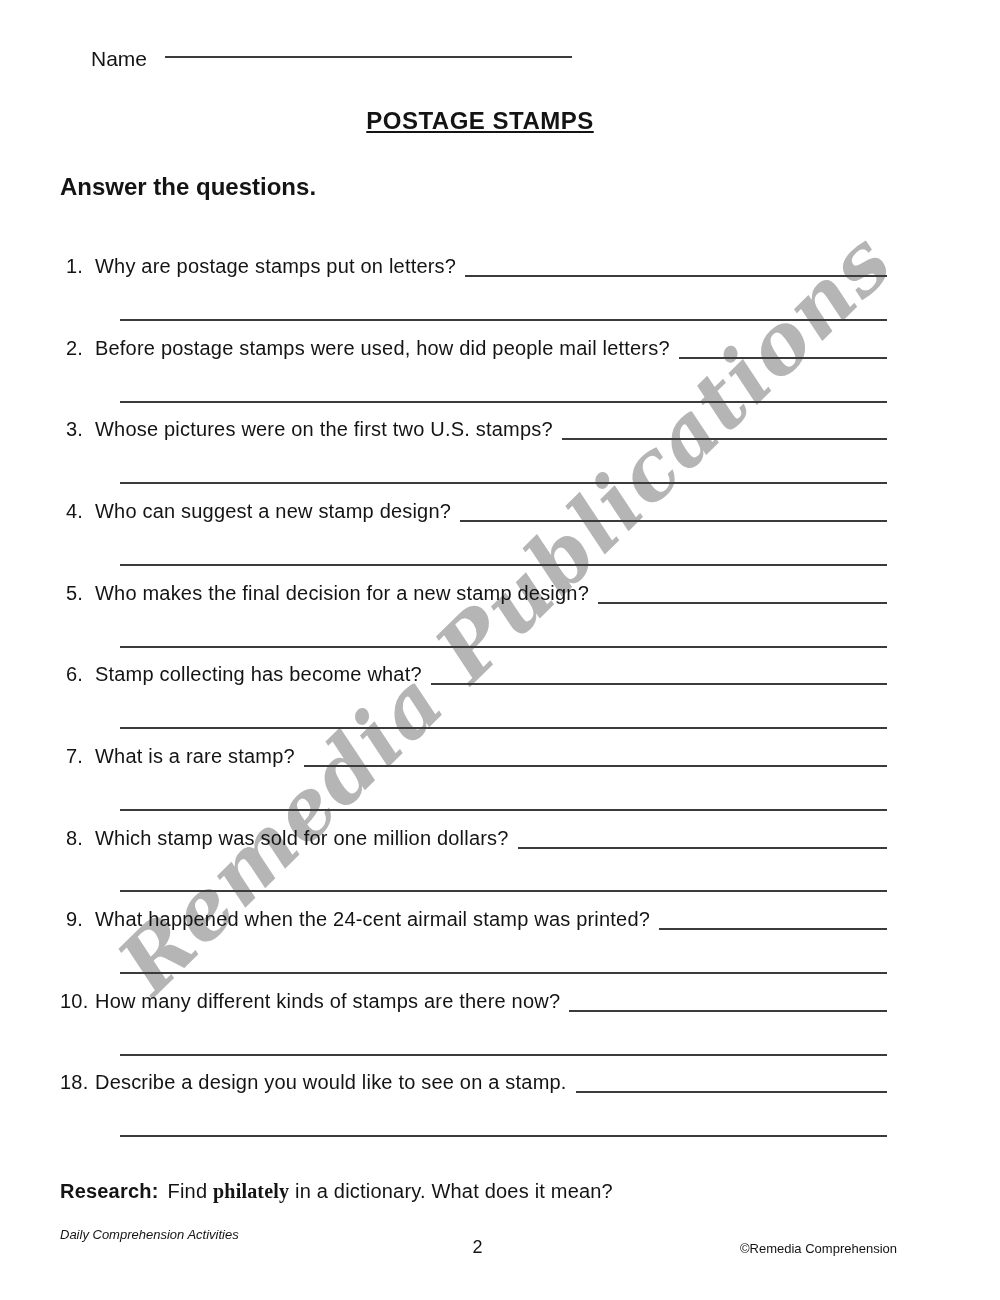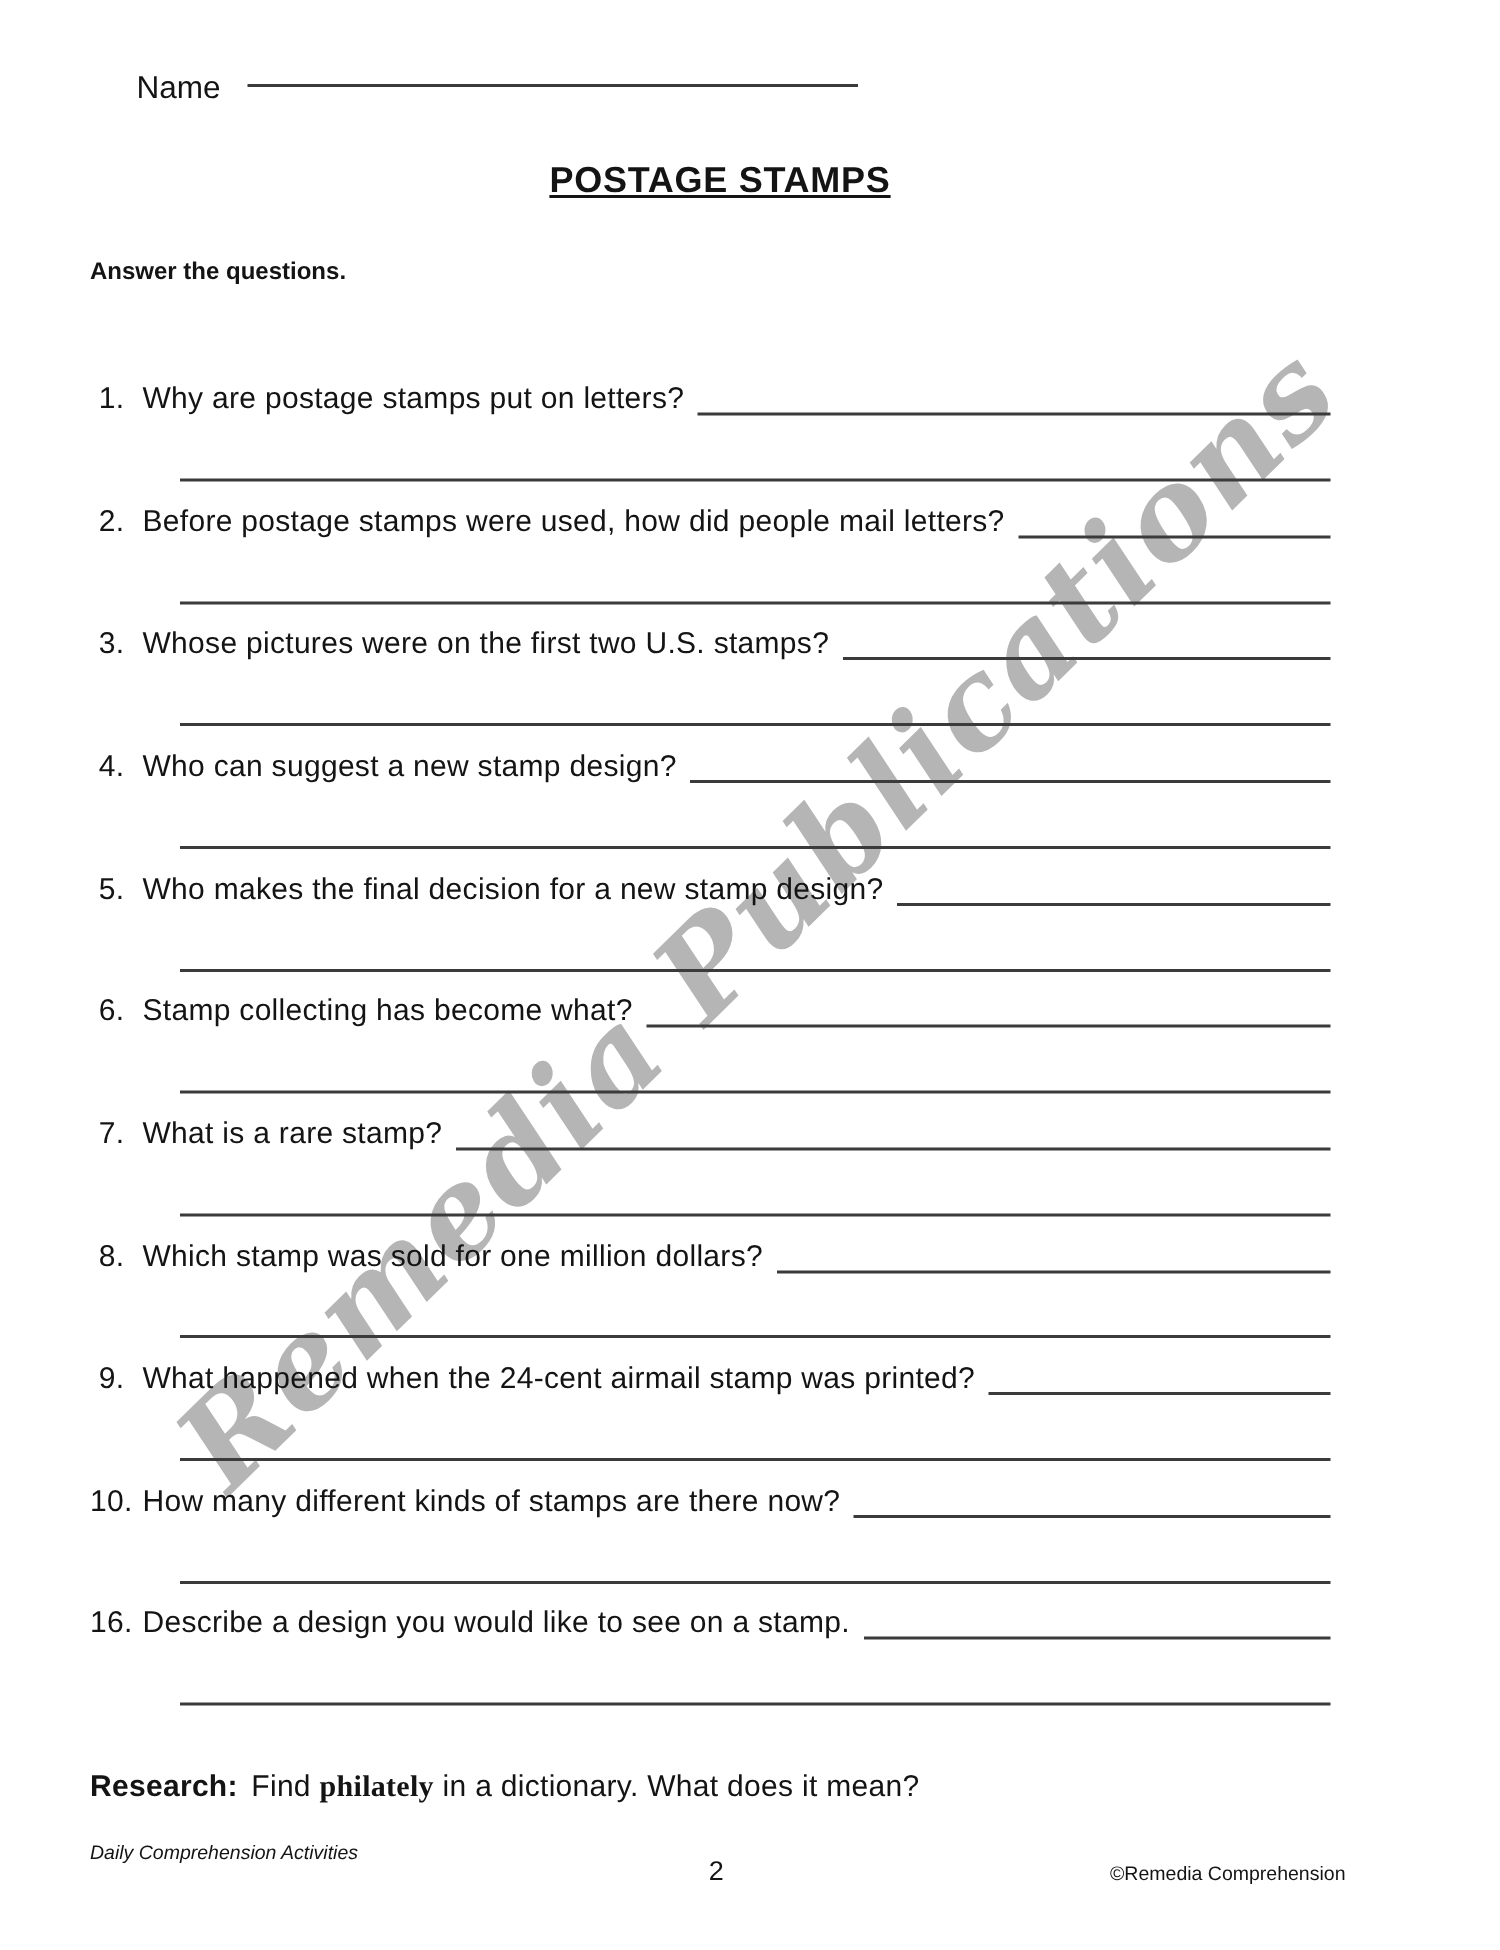--- a/index.html
+++ b/index.html
@@ -43,21 +43,21 @@
   }
 
   .title {
     top:107px; left:0; width:960px;
     text-align:center;
     font-size:24px; font-weight:bold; letter-spacing:0.5px;text-decoration:underline;
   }
 
   .directions {
     top:173px; left:60px;
-    font-size:16px; font-weight:bold;
+    font-size:24px; font-weight:bold;
   }
 
   .qrow {
     left:60px; right:113px;
     height:26px;
     display:flex; align-items:flex-end;
     font-size:20px; line-height:26px; letter-spacing:0.2px;
   }
   .qnum { width:35px; text-align:right; padding-right:12px; flex:none; }
   .qtext { white-space:nowrap; padding-right:9px; flex:none; }
@@ -167,21 +167,21 @@
   <div class="cline" style="top:972px"></div>
 
   <div class="qrow" style="top:988px">
     <span class="qnum">10.</span>
     <span class="qtext">How many different kinds of stamps are there now?</span>
     <span class="qline"></span>
   </div>
   <div class="cline" style="top:1054px"></div>
 
   <div class="qrow" style="top:1069px">
-    <span class="qnum">16.</span>
+    <span class="qnum">18.</span>
     <span class="qtext">Describe a design you would like to see on a stamp.</span>
     <span class="qline"></span>
   </div>
   <div class="cline" style="top:1135px"></div>
 
   <div class="research">
     <span class="r-label">Research:</span><span>Find</span>
     <span class="r-term">philately</span>
     <span>in a dictionary. What does it mean?</span>
   </div>

